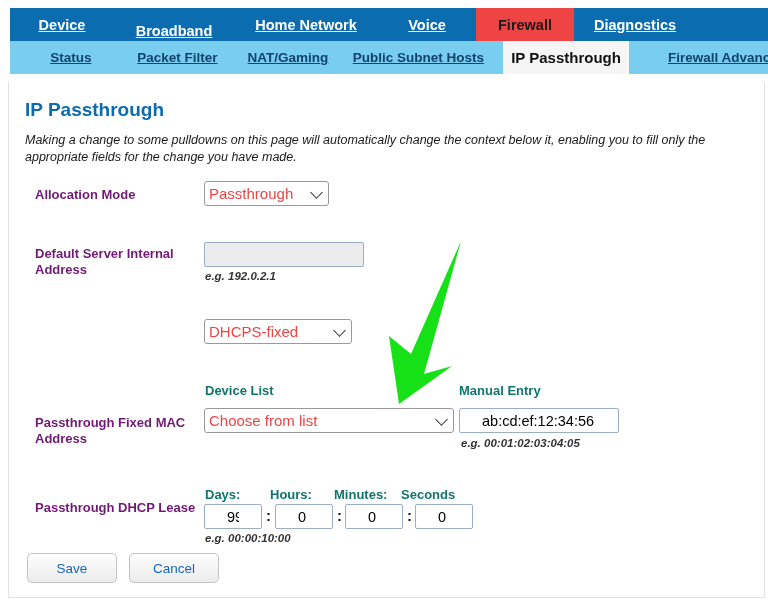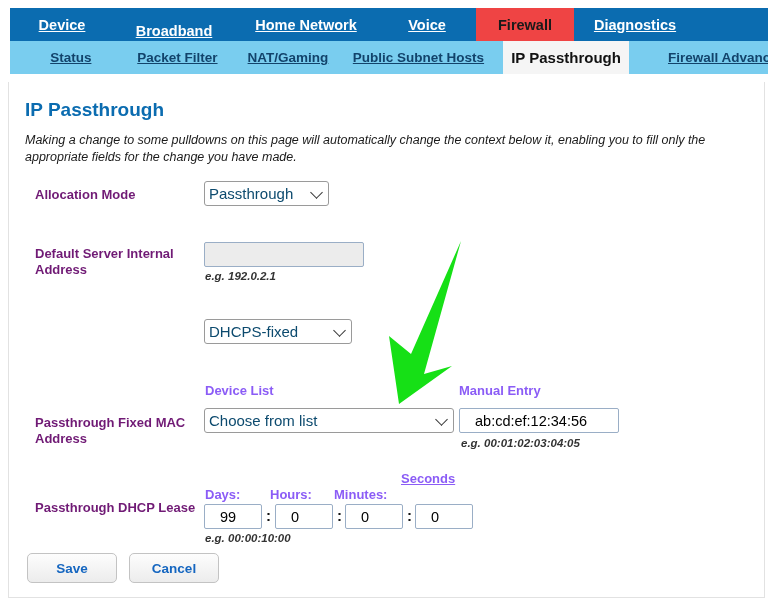--- a/index.html
+++ b/index.html
@@ -119,28 +119,28 @@
     font-size: 13px;
     font-weight: bold;
     color: #701a75;
     line-height: 1.25;
   }
 
   .colhead {
     position: absolute;
     font-size: 13px;
     font-weight: bold;
-    color: #8b5cf6;
+    color: #0f766e;
   }
 
   select.ui {
     position: absolute;
     font-family: "Liberation Sans", sans-serif;
     font-size: 15px;
-    color: #0c4a6e;
+    color: #ef4444;
     background: #ffffff;
     border: 1px solid #9a9a9a;
     border-radius: 3px;
     padding: 2px 4px;
     height: 25px;
     appearance: none;
     -webkit-appearance: none;
   }
   .selwrap { position: absolute; }
   .selwrap select.ui { position: static; width: 100%; }
@@ -156,21 +156,21 @@
   }
 
   input.ui {
     position: absolute;
     font-family: "Liberation Sans", sans-serif;
     font-size: 14.5px;
     color: #000000;
     background: #ffffff;
     border: 1px solid #9aaec6;
     border-radius: 2px;
-    padding: 2px 15px;
+    padding: 2px 22px;
     height: 25px;
   }
   input.ui:disabled, input.ui.disabled {
     background: #ececec;
     color: #8a8a8a;
   }
 
   .hint {
     position: absolute;
     font-size: 11.5px;
@@ -190,21 +190,21 @@
   
   .btn {
     position: absolute;
     height: 30px;
     border: 1px solid #c3c3c3;
     border-radius: 5px;
     background: linear-gradient(#fdfdfd, #ececec);
     color: #1566c0;
     font-family: "Liberation Sans", sans-serif;
     font-size: 13.5px;
-    font-weight: bold;
+    font-weight: normal;
     cursor: pointer;
   }
 
   
   .arrow-layer {
     position: absolute;
     left: 0; top: 0;
     width: 768px; height: 609px;
     pointer-events: none;
   }
@@ -268,21 +268,21 @@
       </select>
       <span class="chev"></span>
     </div>
 
     <input class="ui" type="text" style="left: 450px; top: 326px; width: 160px;" value="ab:cd:ef:12:34:56">
     <div class="hint" style="left:452px; top:355px;">e.g. 00:01:02:03:04:05</div>
 
     <div class="colhead" style="left:196px; top:405px;">Days:</div>
     <div class="colhead" style="left:261px; top:405px;">Hours:</div>
     <div class="colhead" style="left:325px; top:405px;">Minutes:</div>
-    <div class="colhead" style="left:392px; top:389px;text-decoration:underline;">Seconds</div>
+    <div class="colhead" style="left:392px; top:405px;">Seconds</div>
 
     <div class="flabel" style="left:26px; top:418px; width:198px;">Passthrough DHCP Lease</div>
 
     <input class="ui" type="text" style="left: 195px; top: 422px; width: 58px;" value="99">
     <div class="sep" style="left:257px; top:425px;">:</div>
 
     <input class="ui" type="text" style="left: 266px; top: 422px; width: 58px;" value="0">
     <div class="sep" style="left:328px; top:425px;">:</div>
 
     <input class="ui" type="text" style="left: 336px; top: 422px; width: 58px;" value="0">

